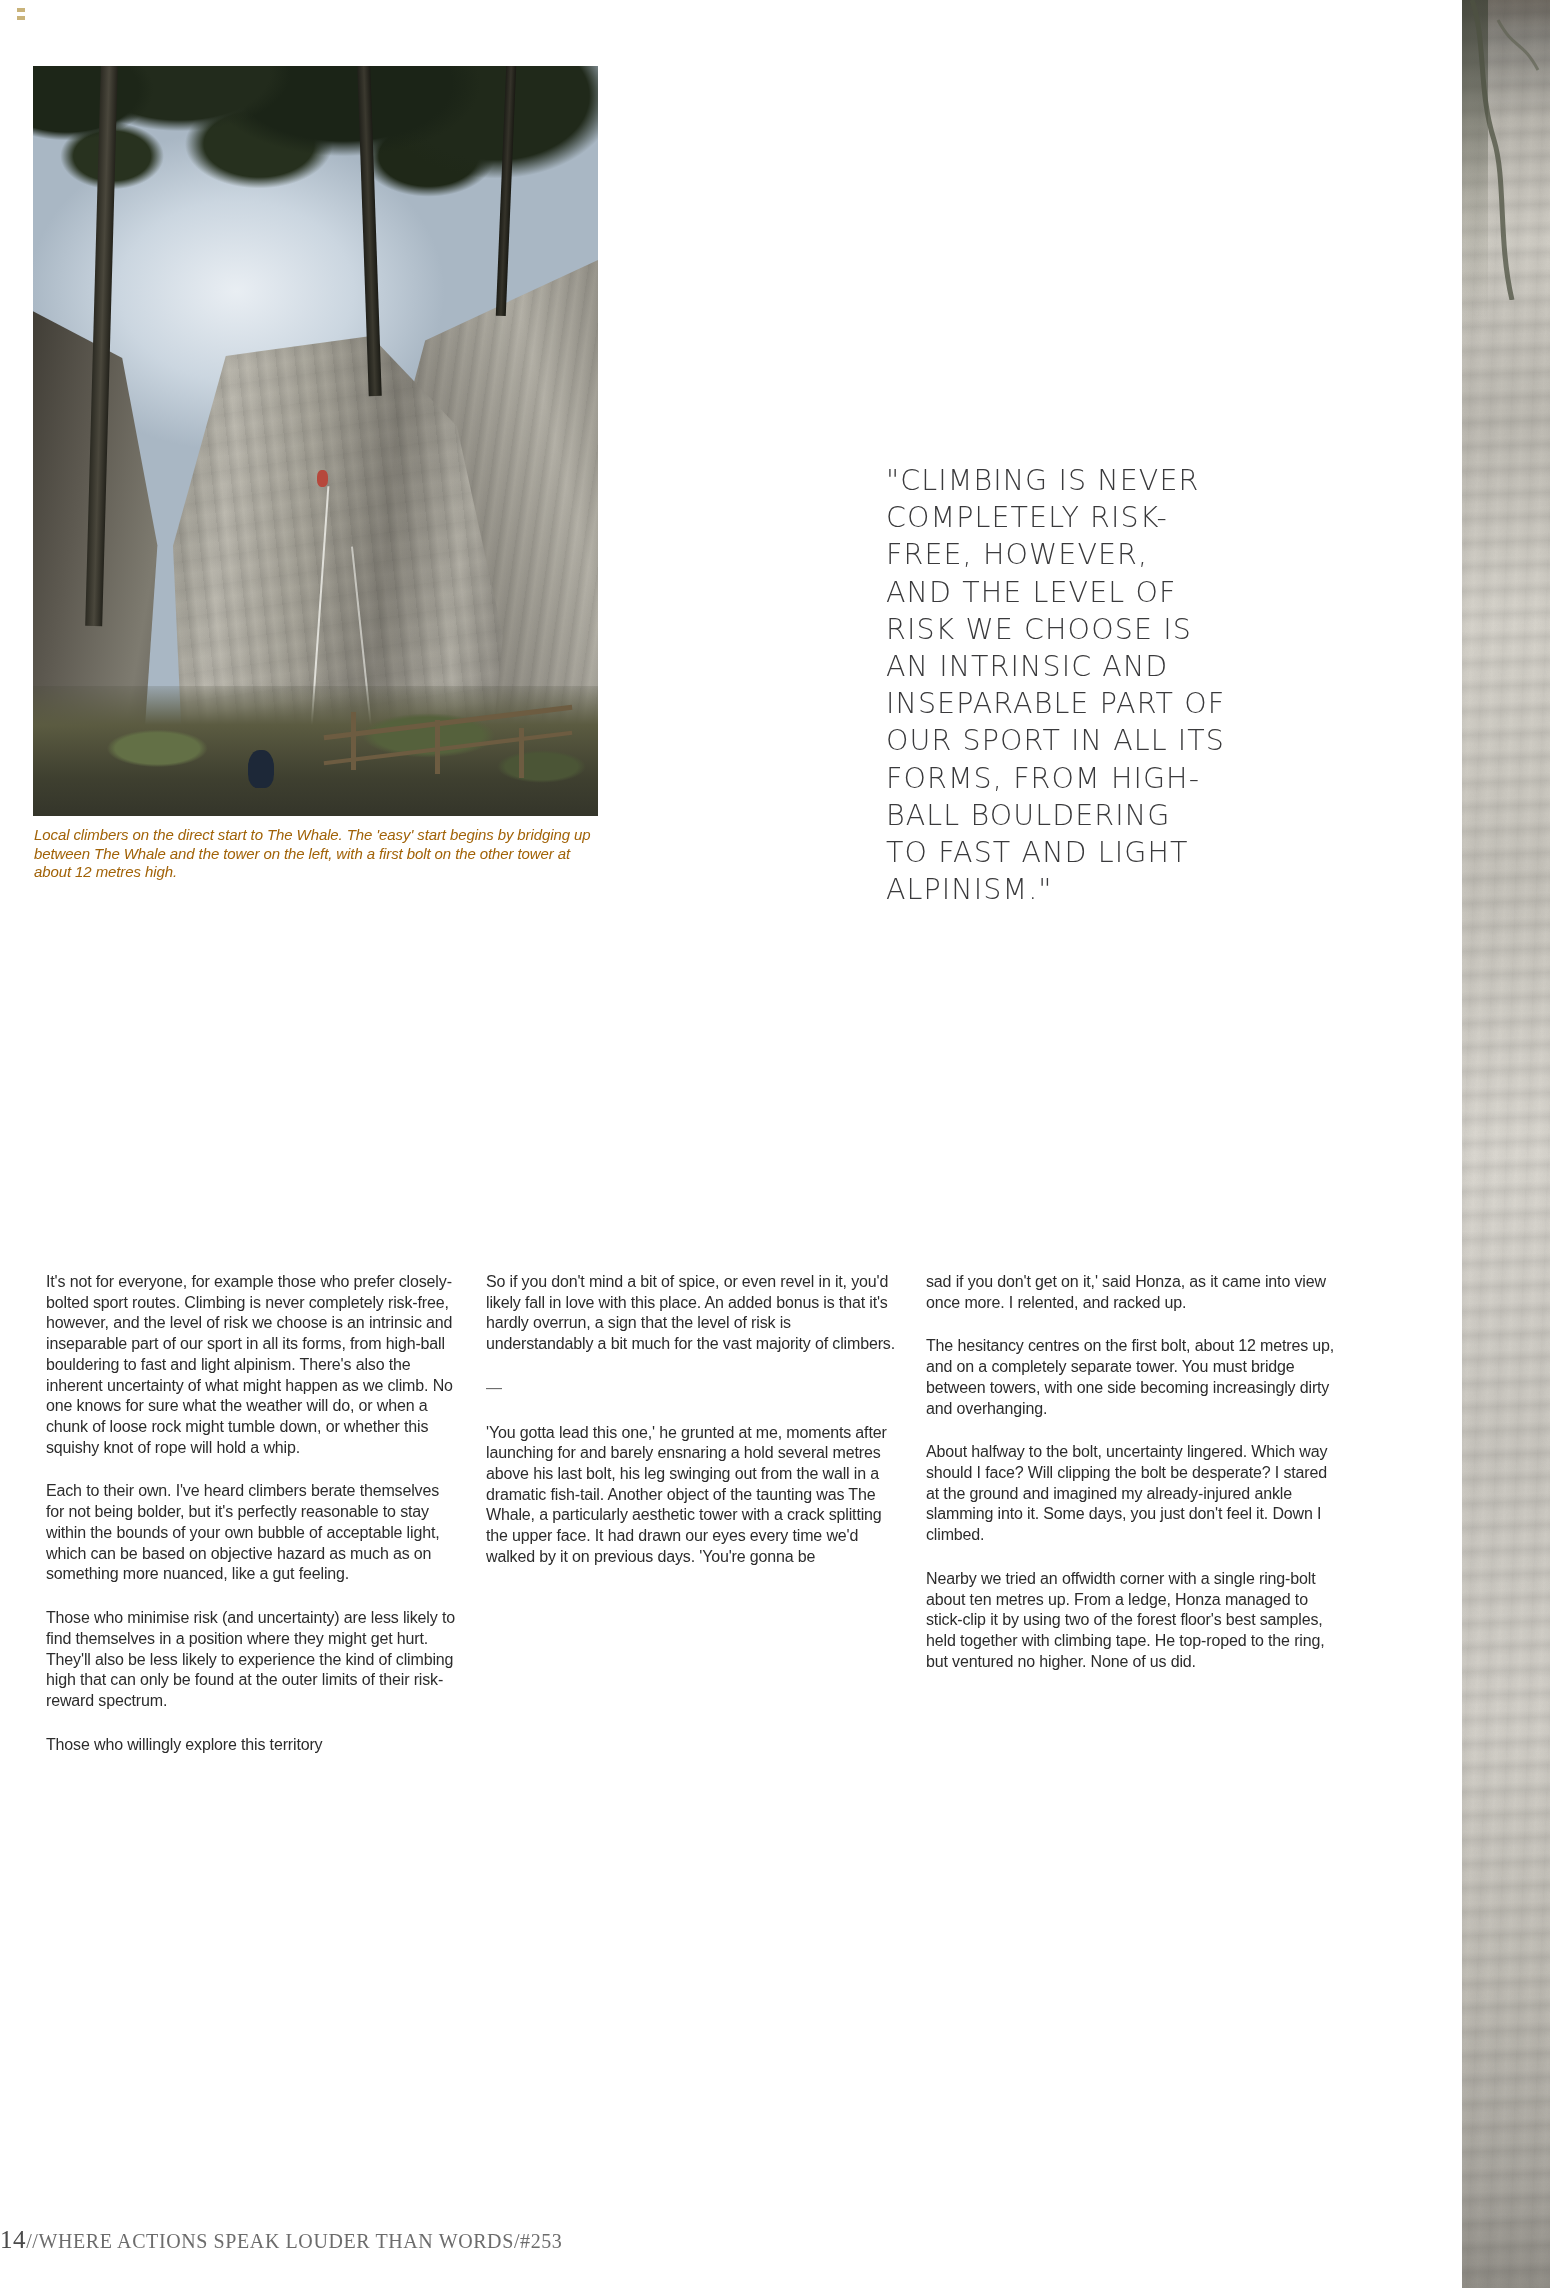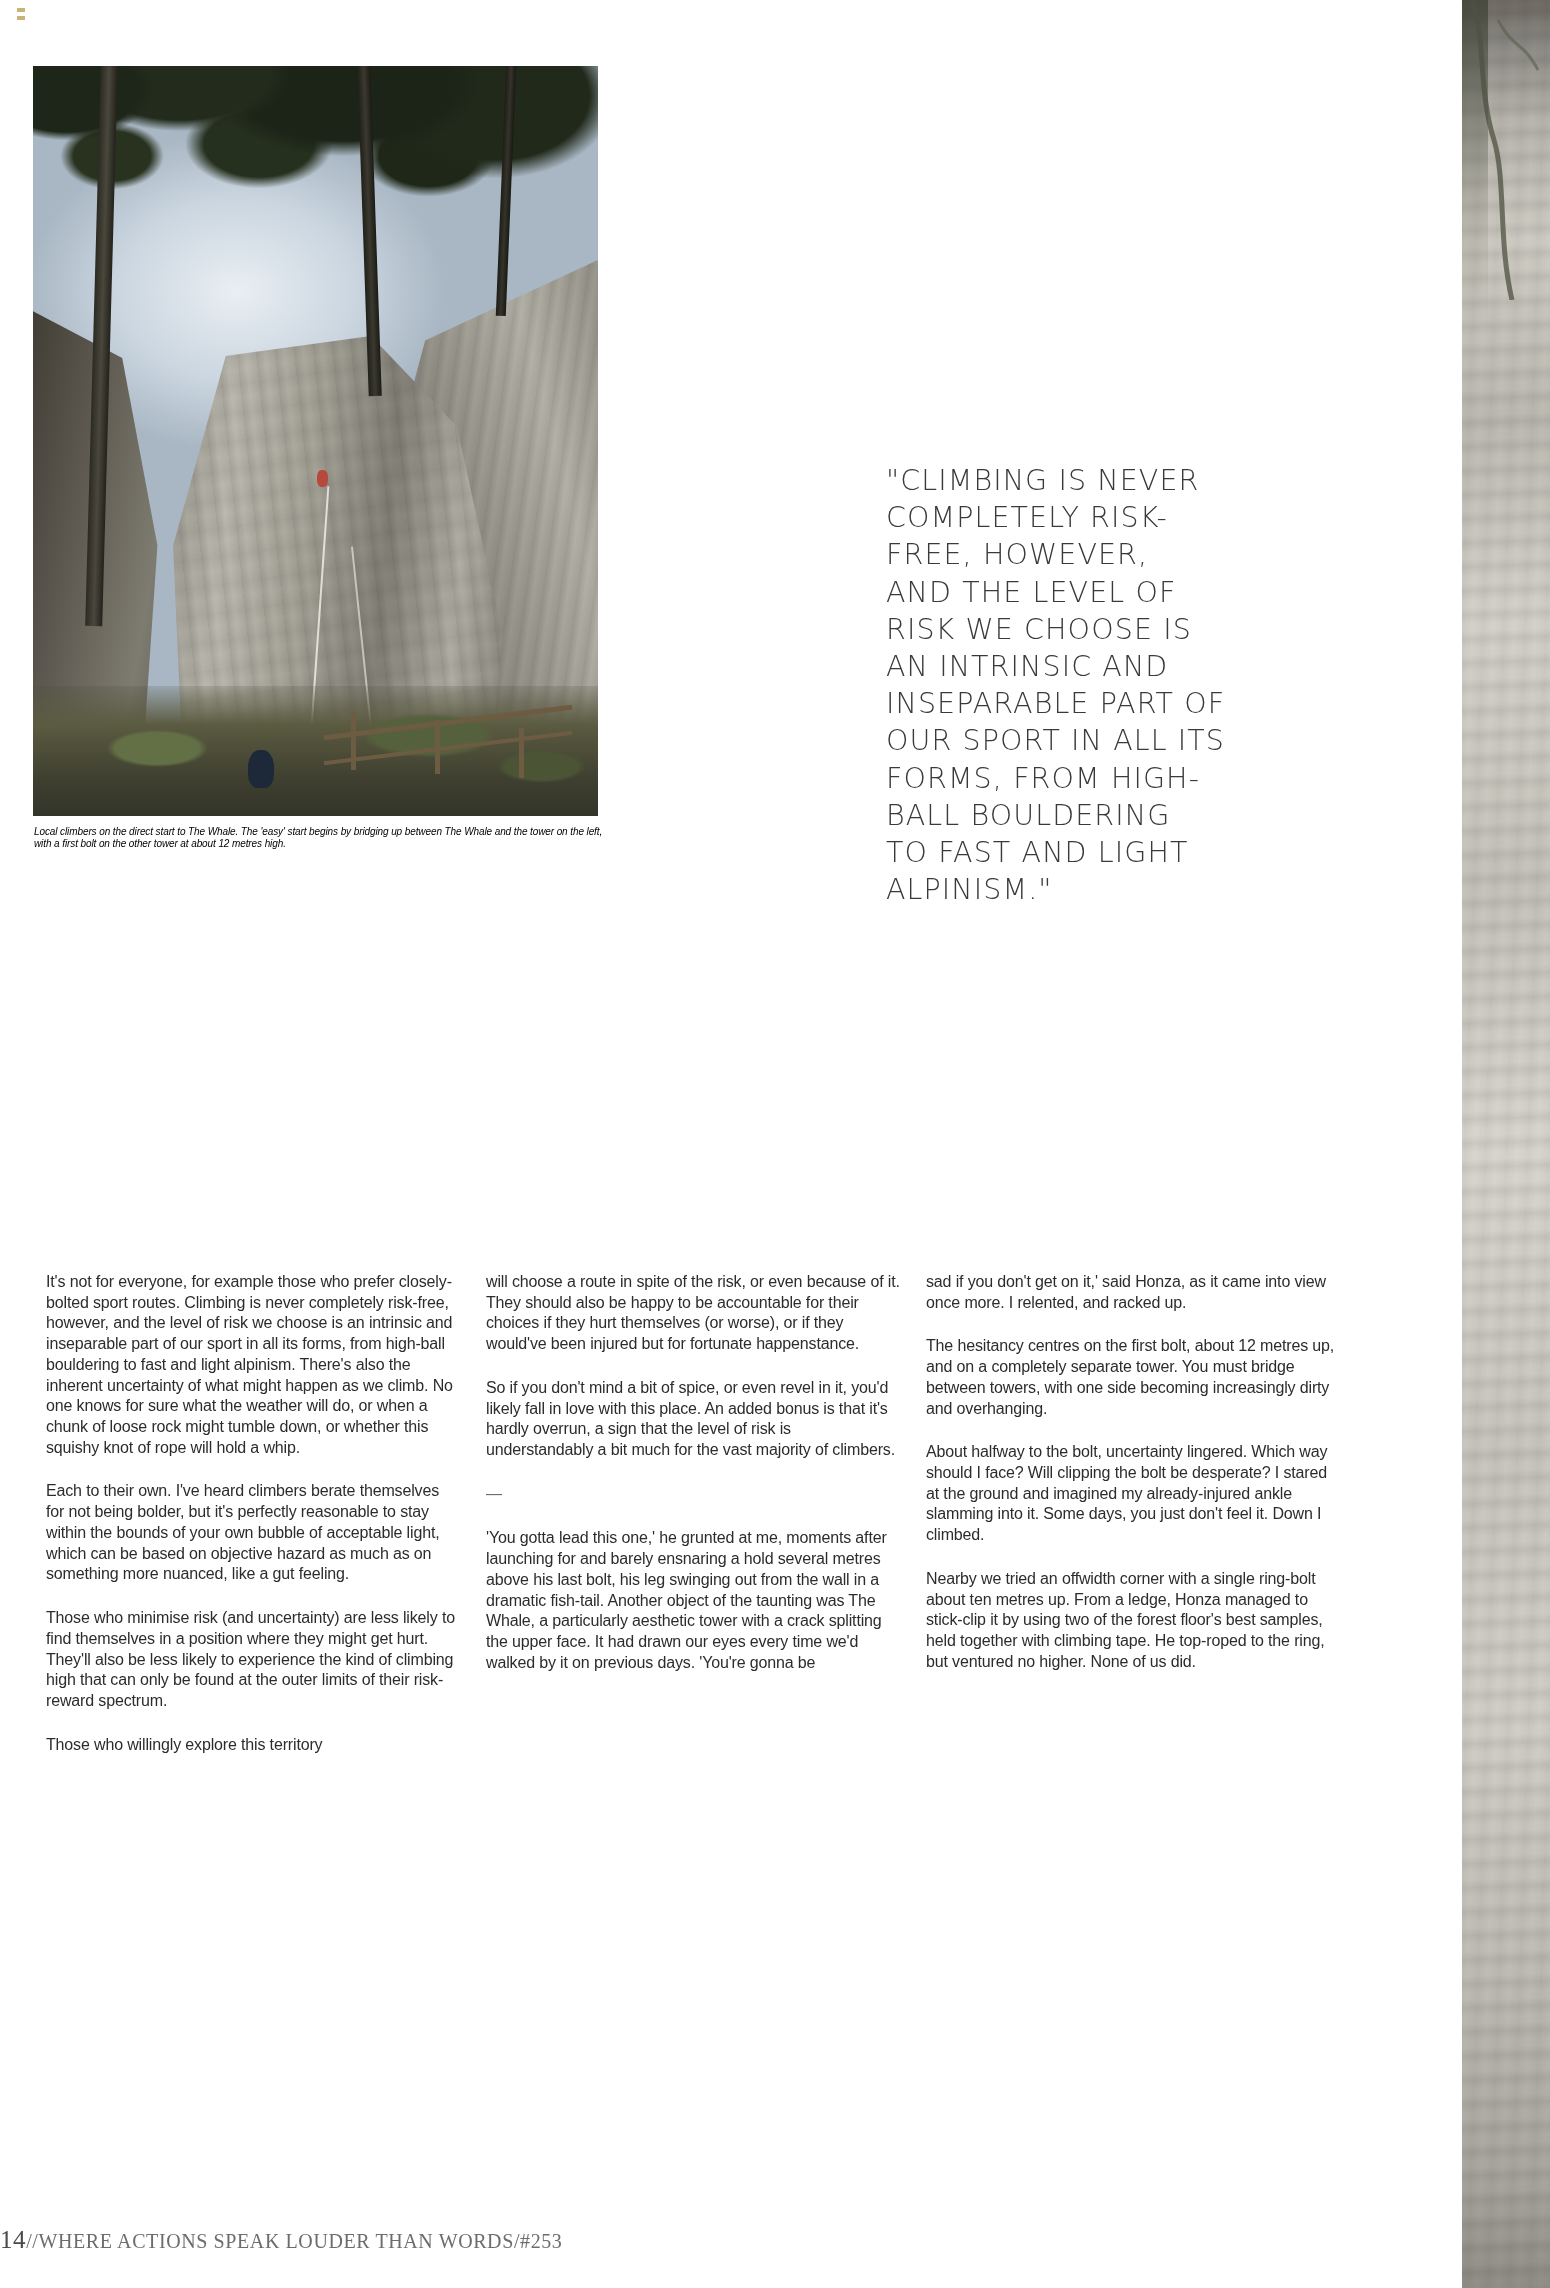--- a/index.html
+++ b/index.html
@@ -243,23 +243,23 @@
   }
 
   
   .photo-caption {
     position: absolute;
     left: 34px;
     top: 826px;
     width: 570px;
     font-family: "Liberation Sans", sans-serif;
     font-style: italic;
-    font-size: 10px;
+    font-size: 15px;
     line-height: 1.24;
-    color: #000000;
+    color: #a16207;
     letter-spacing: -0.1px;
   }
 
   
   .pull-quote {
     position: absolute;
     left: 886px;
     top: 462px;
     width: 470px;
     font-family: "DejaVu Sans", sans-serif;
@@ -368,21 +368,20 @@
 ALPINISM."</div>
 
   <div class="columns">
     <div class="col">
       <p>It's not for everyone, for example those who prefer closely-bolted sport routes. Climbing is never completely risk-free, however, and the level of risk we choose is an intrinsic and inseparable part of our sport in all its forms, from high-ball bouldering to fast and light alpinism. There's also the inherent uncertainty of what might happen as we climb. No one knows for sure what the weather will do, or when a chunk of loose rock might tumble down, or whether this squishy knot of rope will hold a whip.</p>
       <p>Each to their own. I've heard climbers berate themselves for not being bolder, but it's perfectly reasonable to stay within the bounds of your own bubble of acceptable light, which can be based on objective hazard as much as on something more nuanced, like a gut feeling.</p>
       <p>Those who minimise risk (and uncertainty) are less likely to find themselves in a position where they might get hurt. They'll also be less likely to experience the kind of climbing high that can only be found at the outer limits of their risk-reward spectrum.</p>
       <p>Those who willingly explore this territory</p>
     </div>
     <div class="col">
-      <p>will choose a route in spite of the risk, or even because of it. They should also be happy to be accountable for their choices if they hurt themselves (or worse), or if they would've been injured but for fortunate happenstance.</p>
       <p>So if you don't mind a bit of spice, or even revel in it, you'd likely fall in love with this place. An added bonus is that it's hardly overrun, a sign that the level of risk is understandably a bit much for the vast majority of climbers.</p>
       <p class="sep">—</p>
       <p>'You gotta lead this one,' he grunted at me, moments after launching for and barely ensnaring a hold several metres above his last bolt, his leg swinging out from the wall in a dramatic fish-tail. Another object of the taunting was The Whale, a particularly aesthetic tower with a crack splitting the upper face. It had drawn our eyes every time we'd walked by it on previous days. 'You're gonna be</p>
     </div>
     <div class="col">
       <p>sad if you don't get on it,' said Honza, as it came into view once more. I relented, and racked up.</p>
       <p>The hesitancy centres on the first bolt, about 12 metres up, and on a completely separate tower. You must bridge between towers, with one side becoming increasingly dirty and overhanging.</p>
       <p>About halfway to the bolt, uncertainty lingered. Which way should I face? Will clipping the bolt be desperate? I stared at the ground and imagined my already-injured ankle slamming into it. Some days, you just don't feel it. Down I climbed.</p>
       <p>Nearby we tried an offwidth corner with a single ring-bolt about ten metres up. From a ledge, Honza managed to stick-clip it by using two of the forest floor's best samples, held together with climbing tape. He top-roped to the ring, but ventured no higher. None of us did.</p>
     </div>

